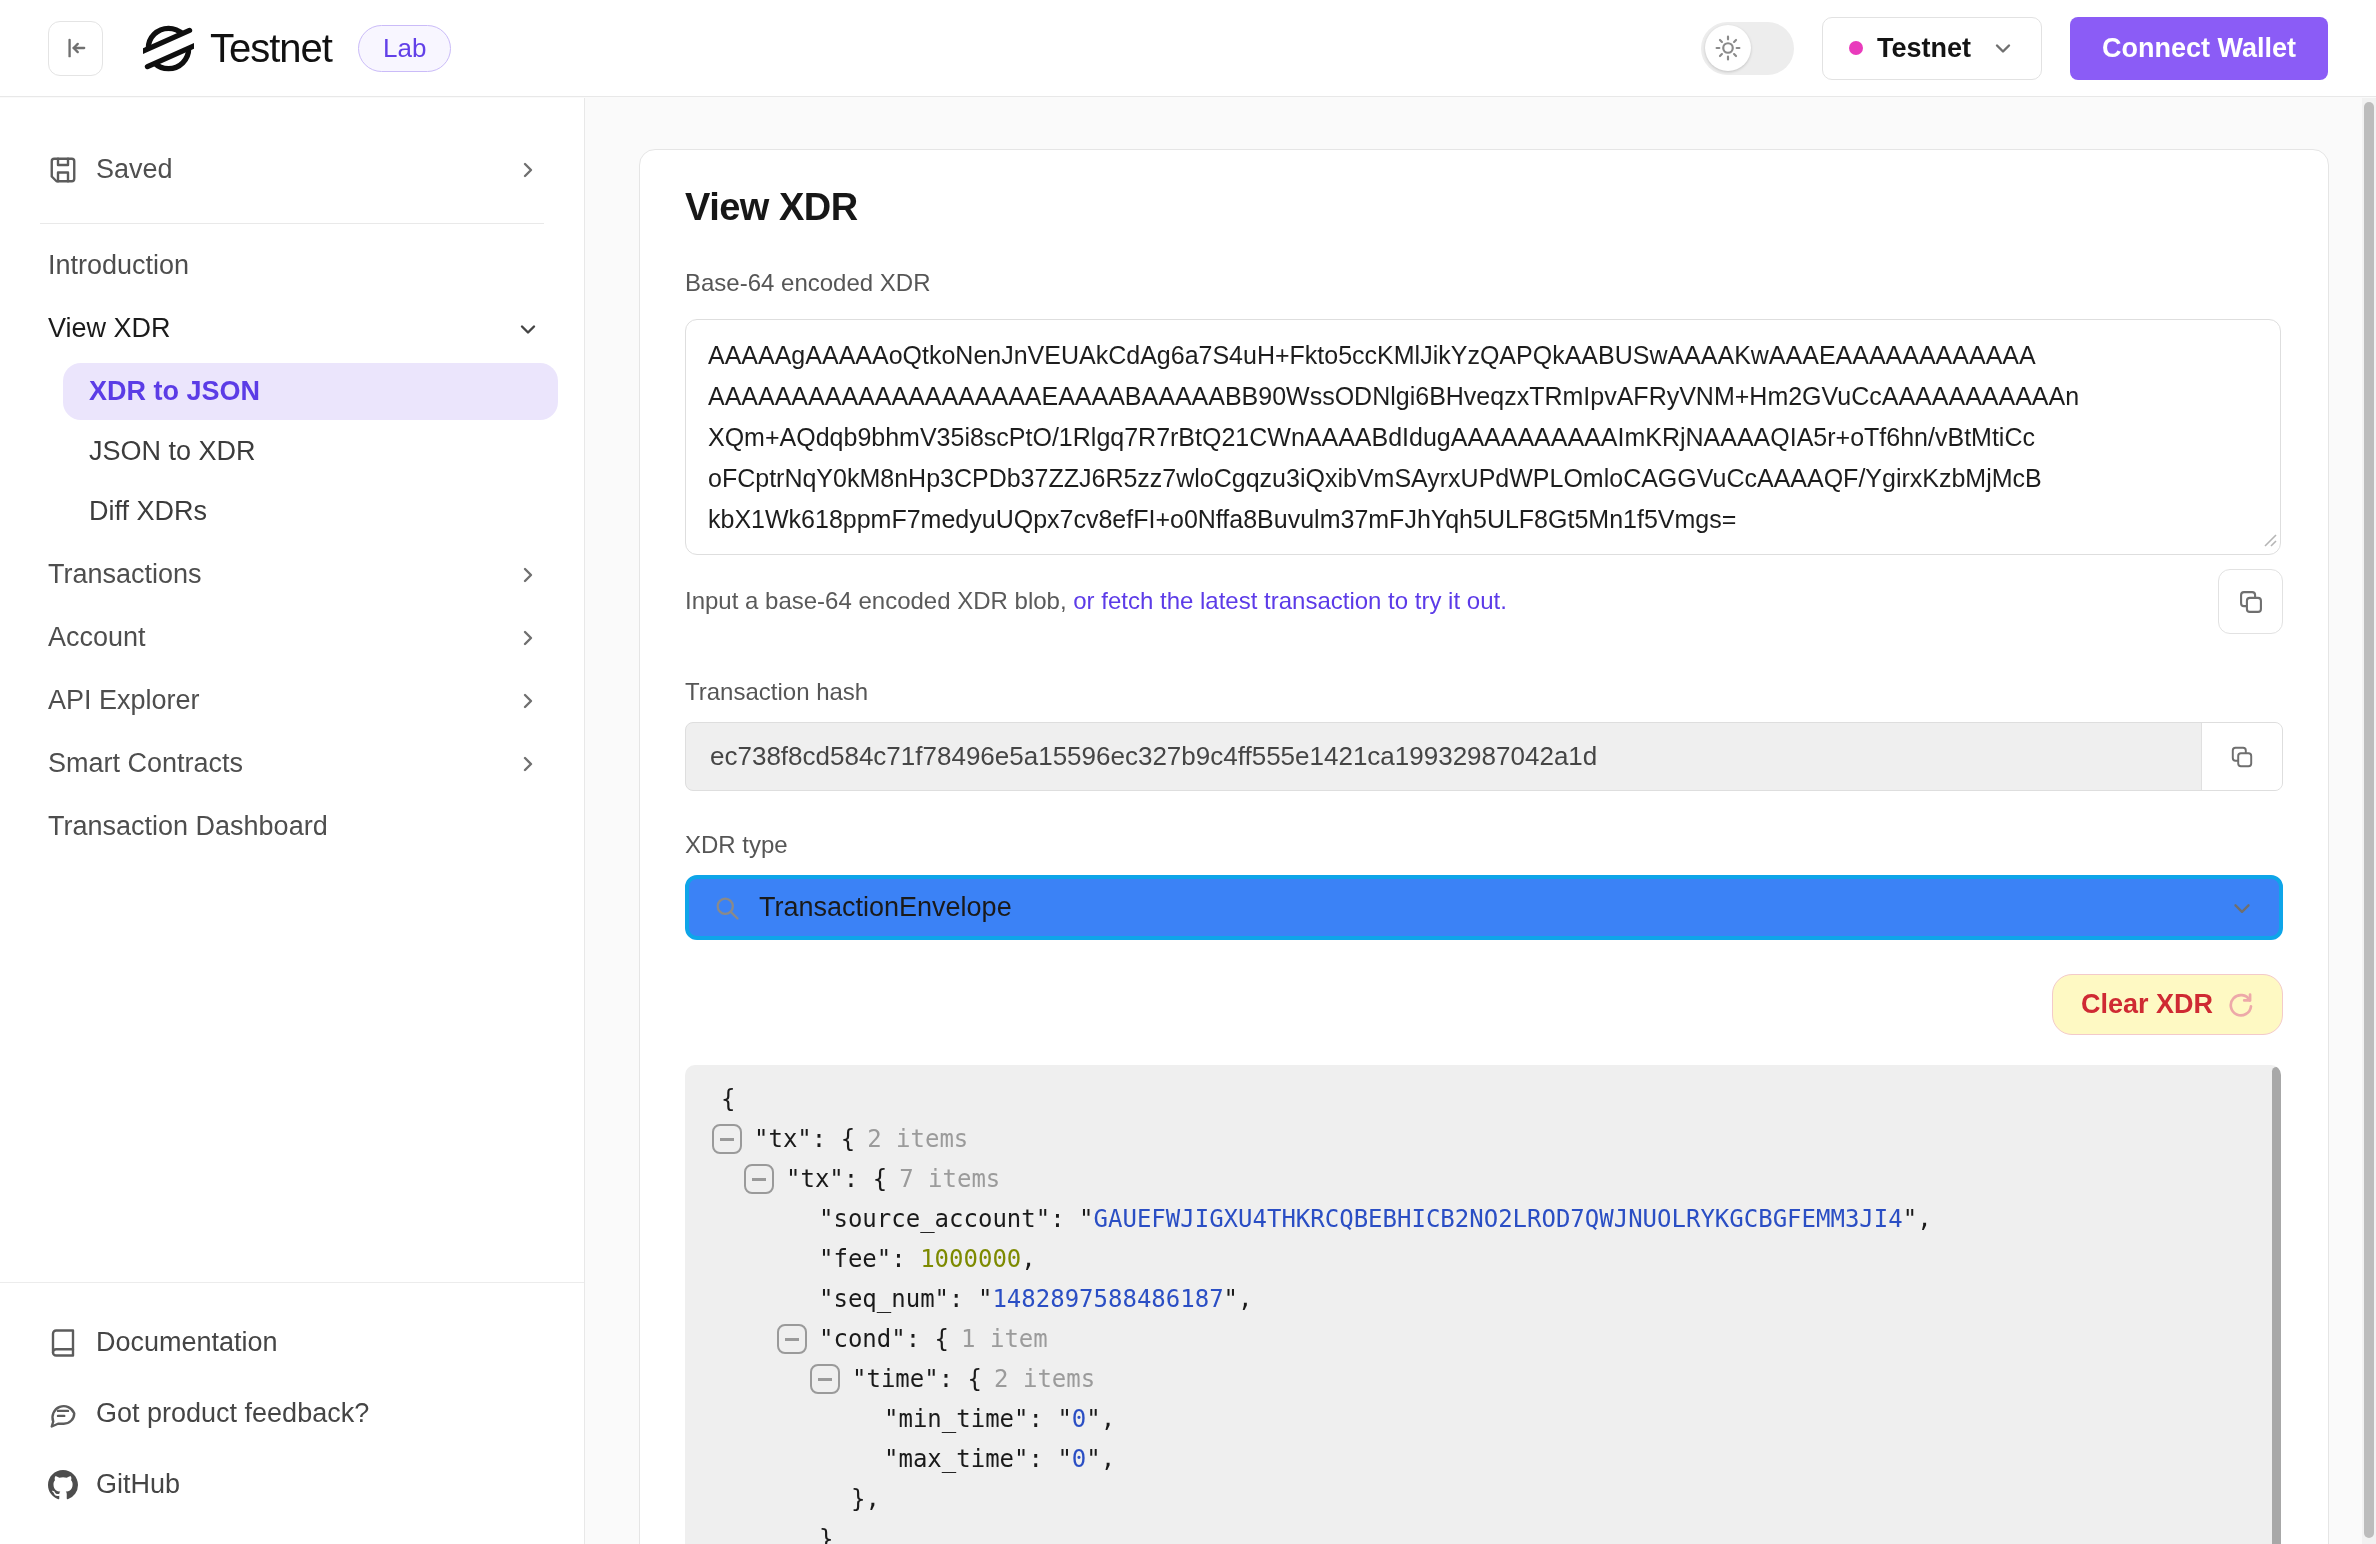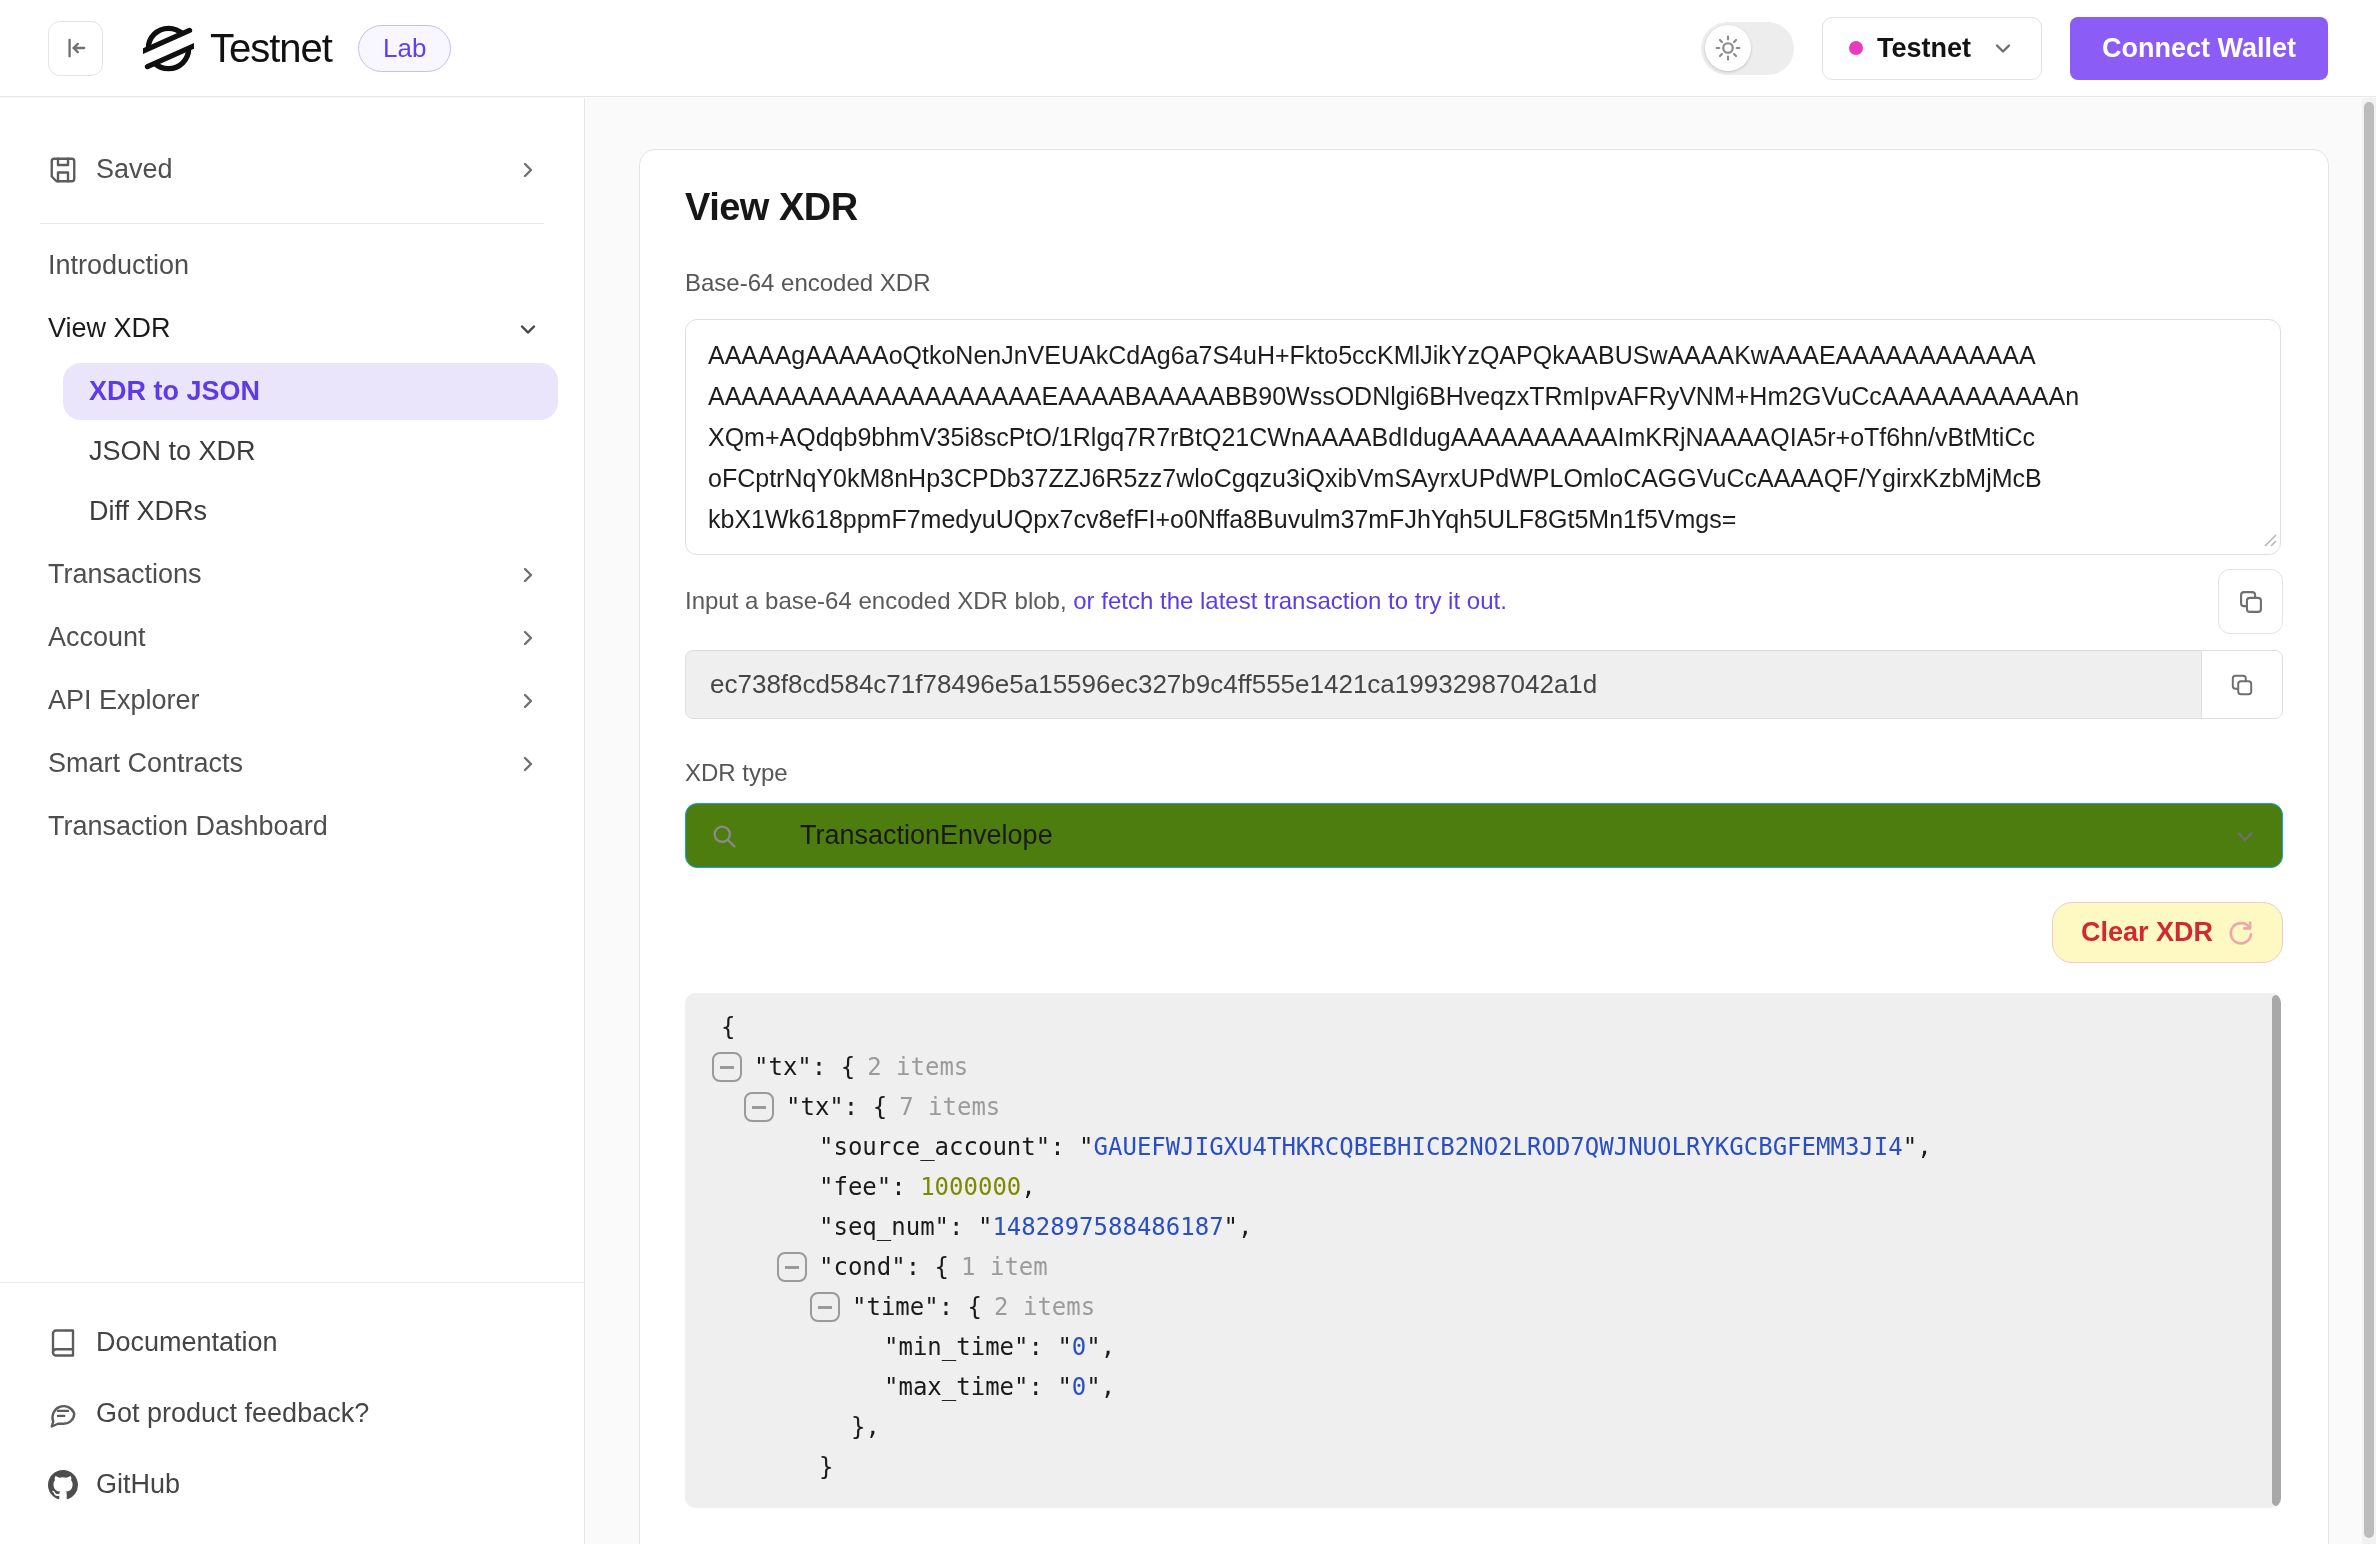--- a/index.html
+++ b/index.html
@@ -107,22 +107,22 @@
   }
   .hash-value{
     flex:1; border:none; background:transparent; padding:0 24px;
     font-family:"Liberation Sans", sans-serif; font-size:26px; color:#454545; outline:none;
   }
   .hash-copy{
     width:81px; background:#fff; border-left:1px solid #e0e0e0;
     display:flex; align-items:center; justify-content:center; cursor:pointer;
   }
   .type-select{
-    margin-top:16px; height:65px; border:1px solid #0ea5e9; border-radius:12px;
-    display:flex; align-items:center; background:#4d7c0f; cursor:pointer; padding:0 24px;gap:44px;
+    margin-top:16px; height:65px; border:4px solid #0ea5e9; border-radius:12px;
+    display:flex; align-items:center; background:#3b82f6; cursor:pointer; padding:0 24px;
   }
   .type-value{ margin-left:18px; font-size:27px; color:#1a1a1a; }
   .type-select .chev{ margin-left:auto; }
   .clear-row{ display:flex; justify-content:flex-end; margin-top:34px; }
   .clear-btn{
     height:61px; display:flex; align-items:center; gap:14px; padding:0 28px;
     border:1.5px solid #f3caca; border-radius:20px; background:#fef9c3;
     color:#cf2a33; font-size:27px; font-weight:700; cursor:pointer;
     font-family:"Liberation Sans", sans-serif;
   }
@@ -340,20 +340,21 @@
     <div class="copy-btn">
       <span>
         <svg width="28" height="28" viewBox="0 0 24 24" fill="none" stroke="#6f6f6f" stroke-width="1.8" stroke-linejoin="round">
           <rect x="3.5" y="3.5" width="12" height="12" rx="2.5"></rect>
           <rect x="8.5" y="8.5" width="12" height="12" rx="2.5" fill="#ffffff"></rect>
         </svg>
       </span>
     </div>
   </div>
 
+  <div class="field-label" style="margin-top:44px;">Transaction hash</div>
   <div class="hash-input">
     <input class="hash-value" readonly="" value="ec738f8cd584c71f78496e5a15596ec327b9c4ff555e1421ca19932987042a1d" style="">
     <div class="hash-copy">
       <span>
         <svg width="26" height="26" viewBox="0 0 24 24" fill="none" stroke="#6f6f6f" stroke-width="1.8" stroke-linejoin="round">
           <rect x="3.5" y="3.5" width="12" height="12" rx="2.5"></rect>
           <rect x="8.5" y="8.5" width="12" height="12" rx="2.5" fill="#ffffff"></rect>
         </svg>
       </span>
     </div>

